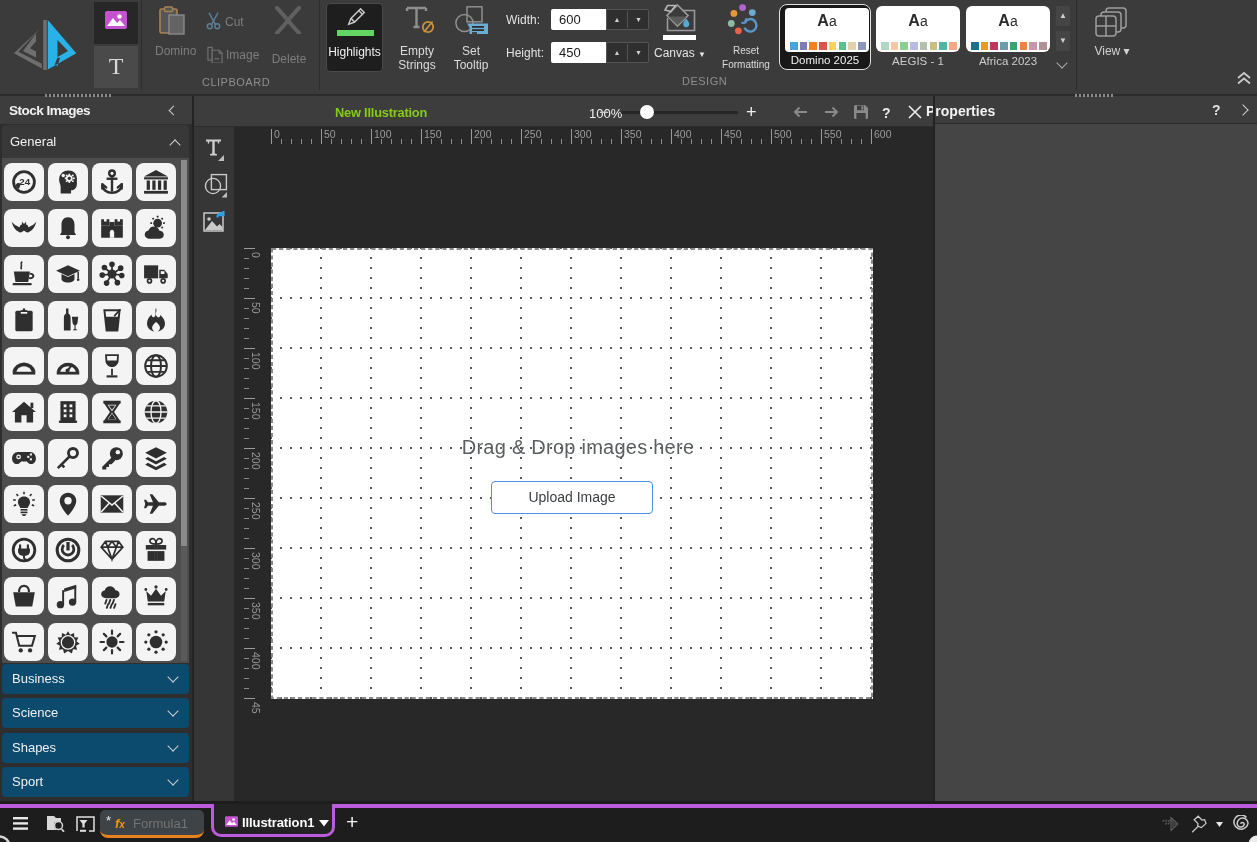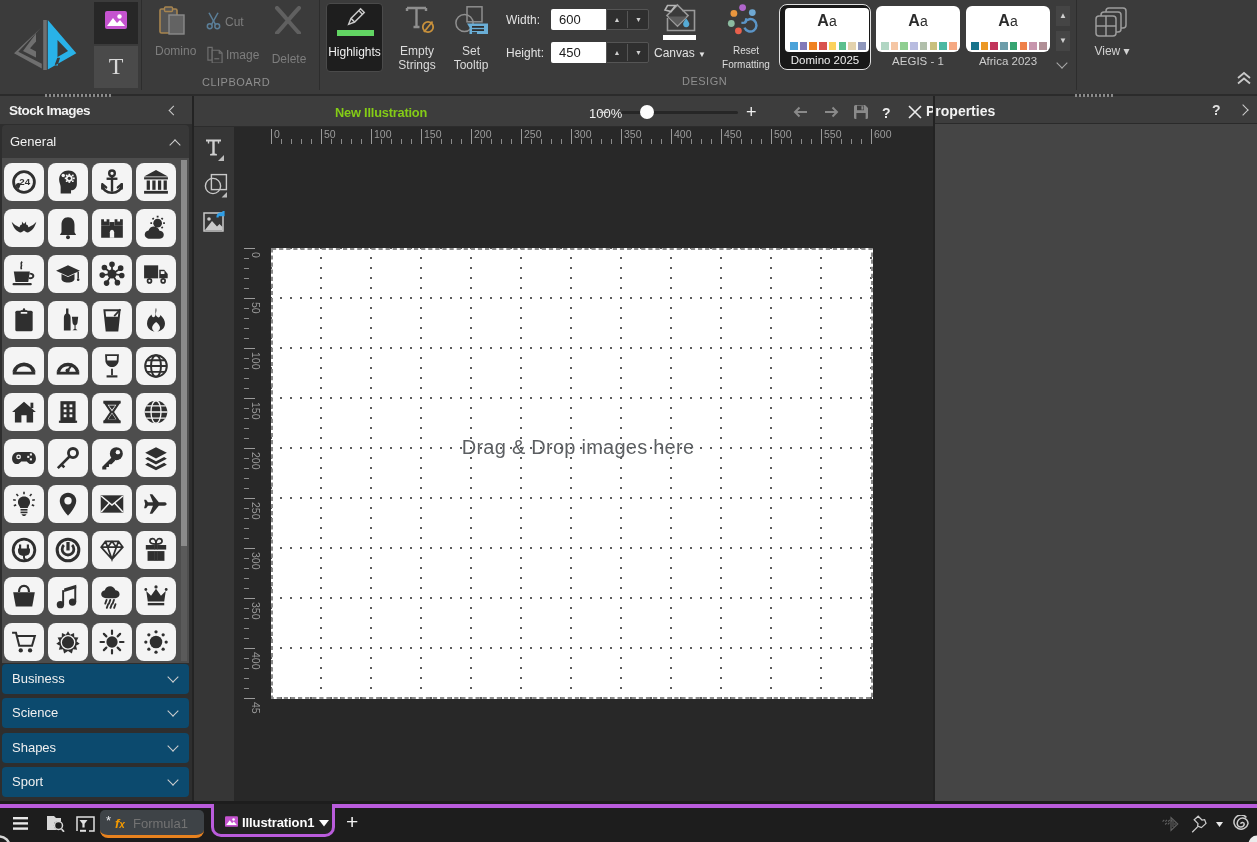--- a/index.html
+++ b/index.html
@@ -813,20 +813,21 @@
     <rect x="4" y="434" width="5" height="1" fill="#8a8a8a"></rect>
     <rect x="4" y="444" width="5" height="1" fill="#8a8a8a"></rect>
     <rect x="4" y="454" width="11" height="1" fill="#9b9b9b"></rect>
     <text x="0" y="0" font-size="10.5" fill="#9b9b9b" transform="translate(12 458) rotate(90)">450</text>
   </svg>
 <div class="ab" style="left:271px;top:248px;width:602px;height:451px;background:#ffffff;background-image:radial-gradient(circle, #555555 0.7px, rgba(0,0,0,0) 0.9px),radial-gradient(circle, #555555 0.7px, rgba(0,0,0,0) 0.9px);background-size:10px 50px,50px 10px;background-position:-5px 25px,25px -5px;">
     <svg width="602" height="451" style="position:absolute;left:0;top:0;">
       <rect x="1" y="1" width="600" height="449" fill="none" stroke="#8a8a8a" stroke-width="2" stroke-dasharray="4.2,2.9"></rect>
     </svg>
     <div style="position:absolute;left:6px;top:188px;width:602px;text-align:center;color:#5c5f62;font-size:20px;letter-spacing:0.25px;">Drag &amp; Drop images here</div>
+    <div style="position:absolute;left:220px;top:233px;width:162px;height:33px;background:#fff;border:1px solid #4e8fe0;border-radius:4px;color:#3b3f42;font-size:14px;text-align:center;line-height:31px;">Upload Image</div>
   </div>
 <div class="ab" style="left:935px;top:96px;width:322px;height:705px;background:#454545;"></div>
 <div class="ab" style="left:935px;top:96px;width:322px;height:28px;background:#3d3d3d;border-bottom:1px solid #2a2a2a;"></div>
 <div class="ab" style="left:906px;top:103px;color:#f2f2f2;font-size:14px;font-weight:bold;margin-left:20px;">Properties</div>
 <div class="ab" style="left:1212px;top:102px;color:#e0e0e0;font-size:14px;font-weight:bold;">?</div>
 <div class="ab" style="left:1239px;top:106px;width:8px;height:8px;border-right:1.7px solid #ccc;border-top:1.7px solid #ccc;transform:rotate(45deg);"></div>
 <div class="ab" style="left:933px;top:96px;width:2px;height:705px;background:#232323;"></div>
 <div class="ab" style="left:45px;top:94px;width:66px;height:3px;background:repeating-linear-gradient(90deg,#8a8a8a 0 2px,rgba(0,0,0,0) 2px 4px);"></div>
 <div class="ab" style="left:1075px;top:94px;width:38px;height:3px;background:repeating-linear-gradient(90deg,#8a8a8a 0 2px,rgba(0,0,0,0) 2px 4px);"></div>
 <div class="ab" style="left:786px;top:837px;width:76px;height:3px;background:repeating-linear-gradient(90deg,#8a8a8a 0 2px,rgba(0,0,0,0) 2px 4px);"></div>

